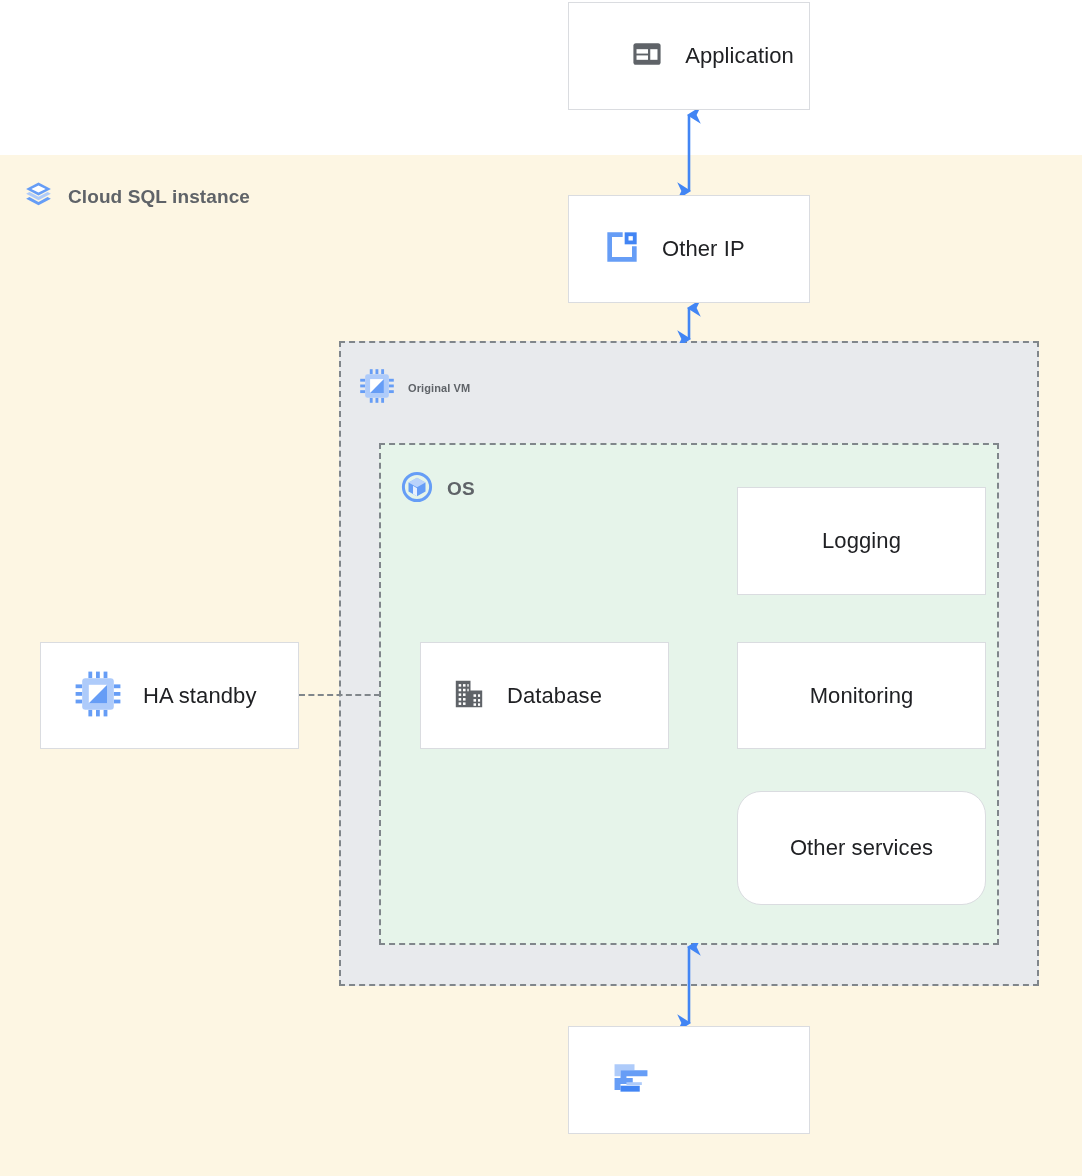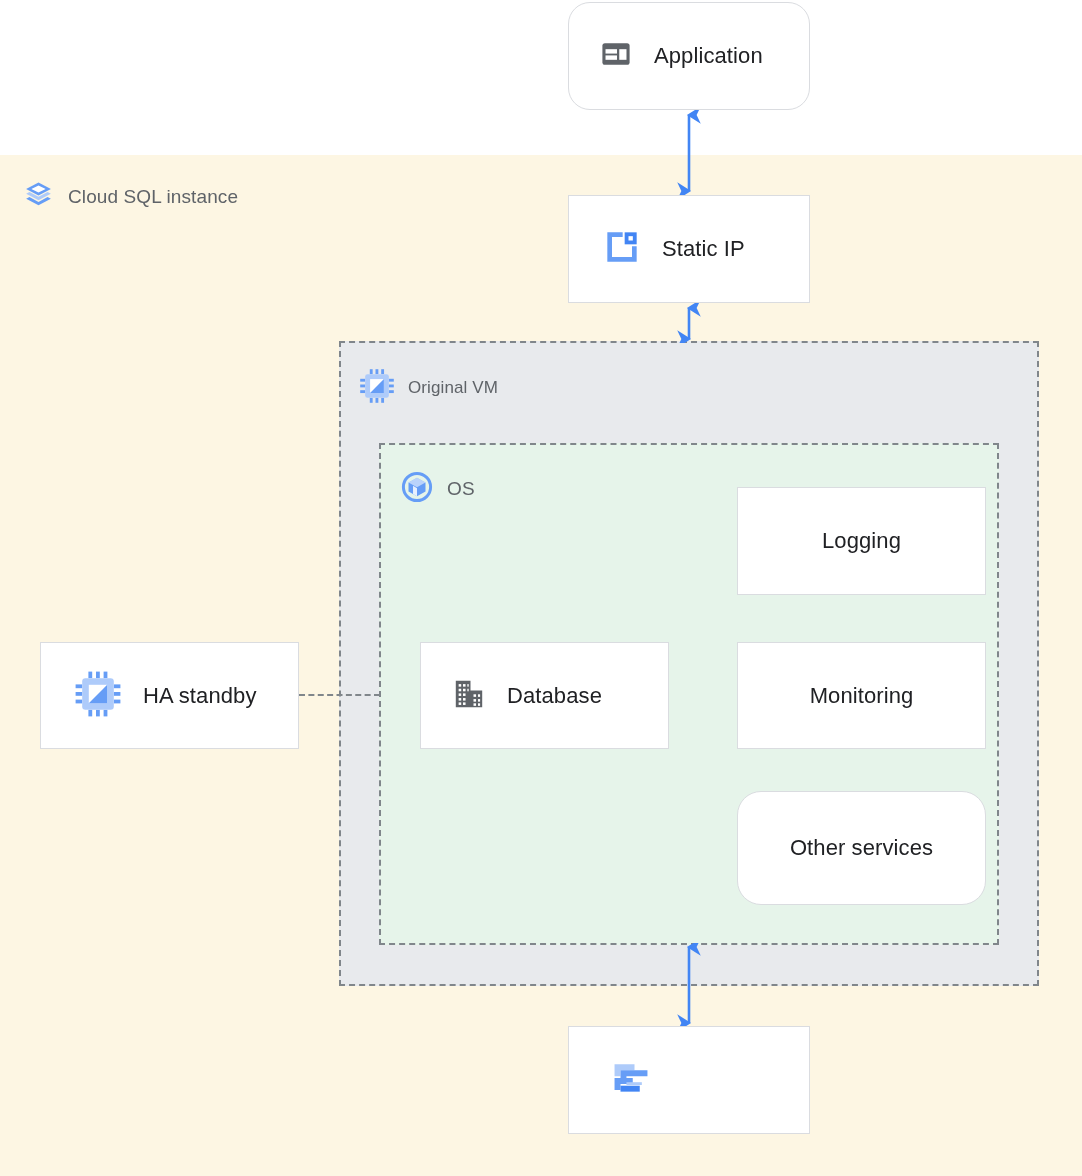--- a/index.html
+++ b/index.html
@@ -48,29 +48,30 @@
     border: 2px dashed #80868b;
   }
 
   
   .region-title {
     position: absolute;
     display: flex;
     align-items: center;
     gap: 13px;
     white-space: nowrap;
+    font-weight: bold;
   }
   .region-title .rt-label {
     font-size: 19px;
     color: #5f6368;
     letter-spacing: .1px;
   }
   #cloudsql-title { left: 22px; top: 178px; }
   #vm-title { left: 359px; top: 368px; }
-  #vm-title .rt-label { font-size: 17px; }
+  #vm-title .rt-label { font-size: 11px; }
   #os-title { left: 400px; top: 470px; }
   #os-title .rt-label { font-size: 19px; }
 
   
   .node {
     position: absolute;
     box-sizing: border-box;
     background: #ffffff;
     border: 1px solid #dadce0;
     display: flex;
@@ -91,21 +92,21 @@
   #node-staticip    { left: 568px; top: 195px;  width: 242px; height: 108px; }
   #node-hastandby   { left: 40px;  top: 642px;  width: 259px; height: 107px; }
   #node-database    { left: 420px; top: 642px;  width: 249px; height: 107px; }
   #node-logging     { left: 709px; top: 487px;  width: 249px; height: 108px; }
   #node-monitoring  { left: 709px; top: 642px;  width: 249px; height: 107px; }
   #node-otherserv   { left: 709px; top: 791px;  width: 249px; height: 114px; border-radius: 24px; }
   #node-persistdisk { left: 568px; top: 1026px; width: 242px; height: 108px; }
 
   #node-persistdisk .n-label { text-align: left; }
   #node-persistdisk { justify-content: flex-start; padding-left: 41px; gap: 25px; }
-  #node-application { justify-content: flex-start; padding-left: 30px; gap: 21px; border-radius: 22px; }
+  #node-application { justify-content: center; padding-left: 46px; gap: 21px; }
   #node-staticip    { justify-content: flex-start; padding-left: 33px; gap: 20px; }
   #node-hastandby   { justify-content: flex-start; padding-left: 33px; gap: 21px; }
   #node-database    { justify-content: flex-start; padding-left: 30px; gap: 20px; }
 
   
   .icon { display: block; flex: 0 0 auto; }
 
   
   .conn { position: absolute; }
   #conn-app-staticip   { left: 669px; top: 110px;  width: 40px; height: 86px; }
@@ -212,21 +213,21 @@
   </div>
 
   <div class="node" id="node-staticip">
     <span class="icon">
       <svg width="40" height="40" viewBox="0 0 24 24">
         <path d="M3.2 3.2 L12.4 3.2 L12.4 6.0 L6.0 6.0 L6.0 18.0 L18.0 18.0 L18.0 11.6 L20.8 11.6 L20.8 20.8 L3.2 20.8 Z" fill="#669df6"></path>
         <rect x="13.6" y="3.2" width="7.2" height="7.2" fill="#4285f4"></rect>
         <rect x="15.9" y="5.5" width="2.6" height="2.6" fill="#ffffff"></rect>
       </svg>
     </span>
-    <span class="n-label">Static IP</span>
+    <span class="n-label">Other IP</span>
   </div>
 
   <div class="node" id="node-database">
     <span class="icon">
       <svg width="36" height="36" viewBox="0 0 24 24">
         <path d="M3.2 3.2 L13.0 3.2 L13.0 9.6 L20.8 9.6 L20.8 20.8 L3.2 20.8 Z" fill="#5f6368"></path>
         <g fill="#ffffff">
           <rect x="5.1" y="5.4" width="1.7" height="1.7"></rect>
           <rect x="8.0" y="5.4" width="1.7" height="1.7"></rect>
           <rect x="10.9" y="5.4" width="0.9" height="1.7"></rect>

